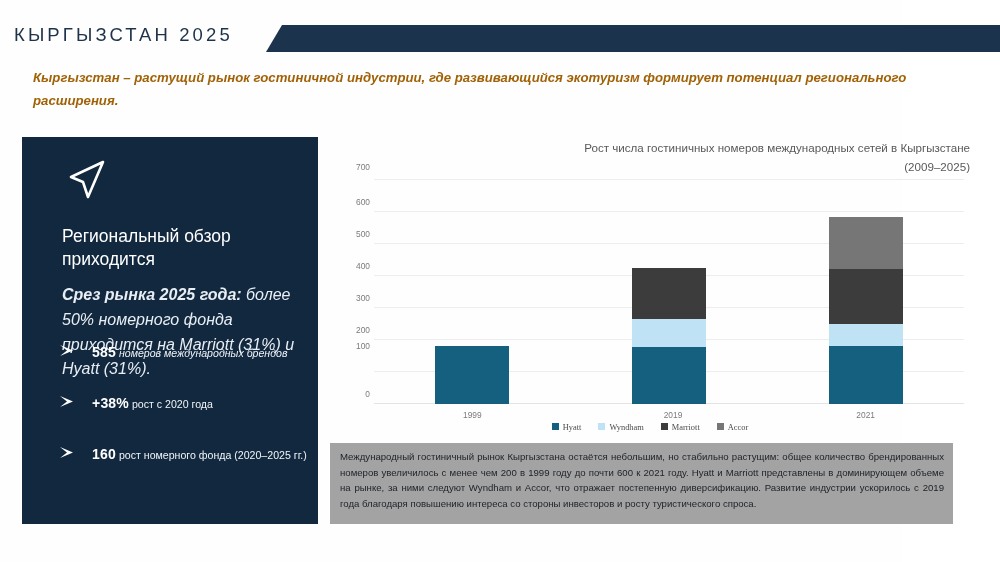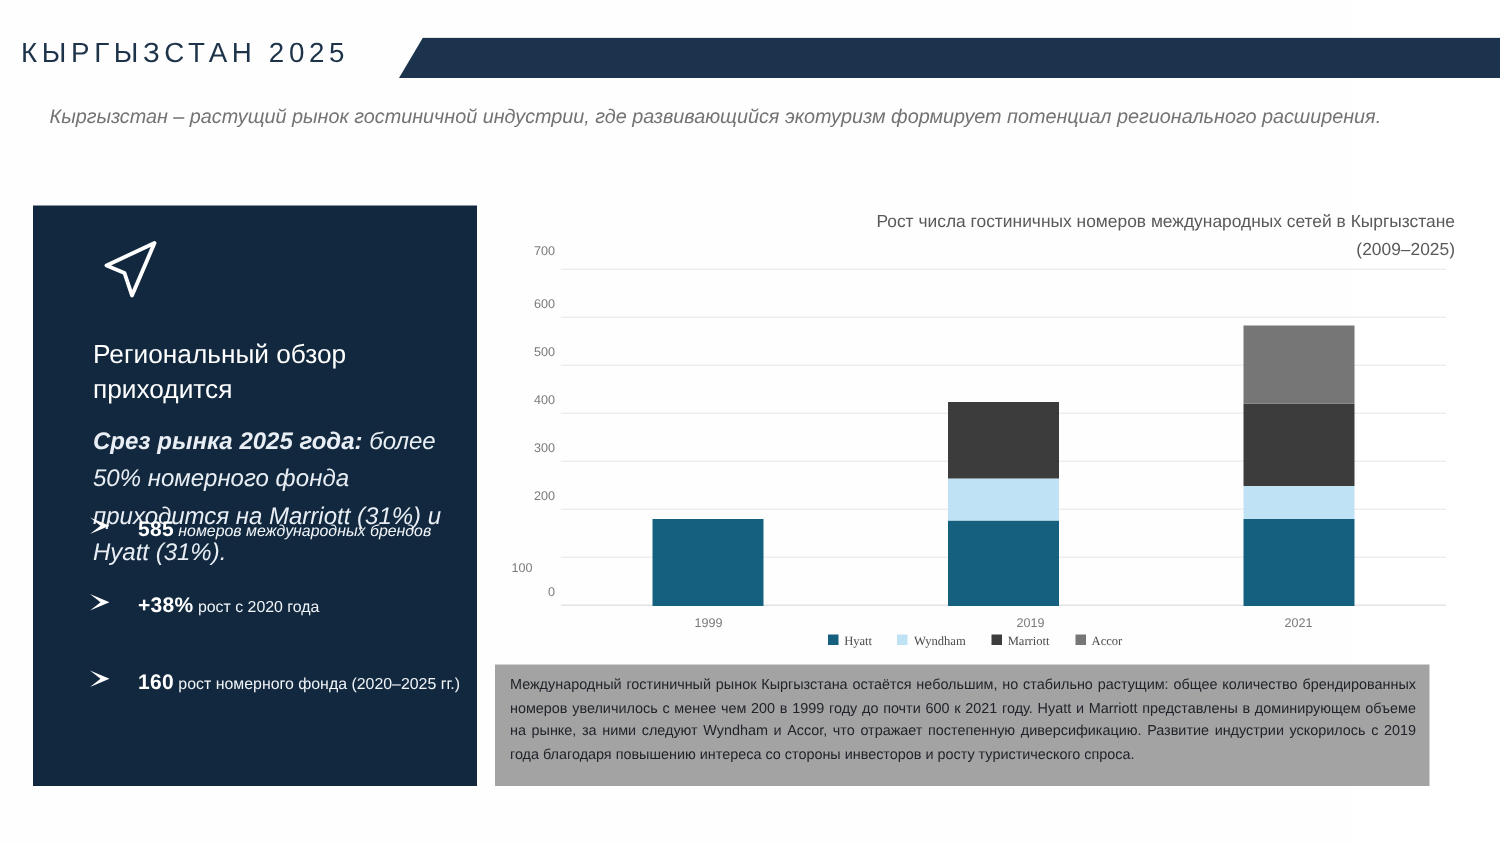--- a/index.html
+++ b/index.html
@@ -22,22 +22,22 @@
   }
   .hdr-banner {
     position:absolute; left:266px; top:25px; width:734px; height:27px;
     background:#1b334c;
     clip-path: polygon(16px 0, 100% 0, 100% 100%, 0 100%);
   }
 
   
   .subtitle {
     position:absolute; left:33px; top:67px; width:890px;
-    font-size:13.2px; font-style:italic; font-weight:400;
-    color:#737373; line-height:1.72;
+    font-size:13.2px; font-style:italic; font-weight:700;
+    color:#a16207; line-height:1.72;
   }
 
   
   .panel {
     position:absolute; left:22px; top:137px; width:296px; height:387px;
     background:#12283e; color:#ffffff;
   }
   .panel-icon { position:absolute; left:41px; top:20px; width:46px; height:46px; }
   .panel-head {
     position:absolute; left:40px; top:88px; width:230px;
@@ -164,21 +164,21 @@
 
   <div class="chart-wrap">
     <div class="chart-title">
       <div>Рост числа гостиничных номеров международных сетей в Кыргызстане</div>
       <div>(2009–2025)</div>
     </div>
     <div class="plot" id="plot">
         <div class="grid-line zero" style="bottom: 0px;"></div>
         <div class="ytick" style="bottom: 0px;">0</div>
         <div class="grid-line" style="bottom: 32px;"></div>
-        <div class="ytick" style="bottom: 16px; text-align: center;">100</div>
+        <div class="ytick" style="bottom: 48px;">100</div>
         <div class="grid-line" style="bottom: 64px;"></div>
         <div class="ytick" style="bottom: 64px;">200</div>
         <div class="grid-line" style="bottom: 96px;"></div>
         <div class="ytick" style="bottom: 96px;">300</div>
         <div class="grid-line" style="bottom: 128px;"></div>
         <div class="ytick" style="bottom: 128px;">400</div>
         <div class="grid-line" style="bottom: 160px;"></div>
         <div class="ytick" style="bottom: 160px;">500</div>
         <div class="grid-line" style="bottom: 192px;"></div>
         <div class="ytick" style="bottom: 192px;">600</div>
@@ -186,21 +186,21 @@
         <div class="ytick" style="bottom: 227px;">700</div>
         <div class="bar-col" style="left: 61.3333px; width: 74px; height: 224px;">
           <div class="seg" style="bottom: 0px; height: 57.6px; background: rgb(22, 96, 127);"></div>
         </div>
         <div class="xtick" style="left: 58.3333px; width: 80px;">1999</div>
         <div class="bar-col" style="left: 258px; width: 74px; height: 224px;">
           <div class="seg" style="bottom: 0px; height: 56.64px; background: rgb(22, 96, 127);"></div>
           <div class="seg" style="bottom: 56.64px; height: 28.48px; background: rgb(191, 226, 245);"></div>
           <div class="seg" style="bottom: 85.12px; height: 50.56px; background: rgb(60, 60, 60);"></div>
         </div>
-        <div class="xtick" style="left: 273px; width: 80px;">2019</div>
+        <div class="xtick" style="left: 259px; width: 80px;">2019</div>
         <div class="bar-col" style="left: 454.667px; width: 74px; height: 224px;">
           <div class="seg" style="bottom: 0px; height: 57.6px; background: rgb(22, 96, 127);"></div>
           <div class="seg" style="bottom: 57.6px; height: 22.4px; background: rgb(191, 226, 245);"></div>
           <div class="seg" style="bottom: 80px; height: 54.72px; background: rgb(60, 60, 60);"></div>
           <div class="seg" style="bottom: 134.72px; height: 52.48px; background: rgb(118, 118, 118);"></div>
         </div>
         <div class="xtick" style="left: 451.667px; width: 80px;">2021</div>
       </div>
     <div class="legend" id="legend">
         <div class="leg-item">

